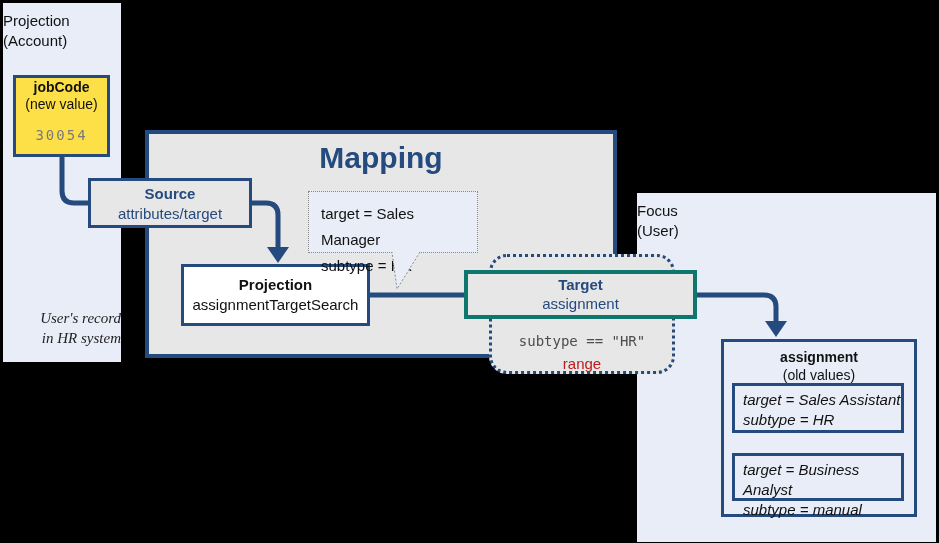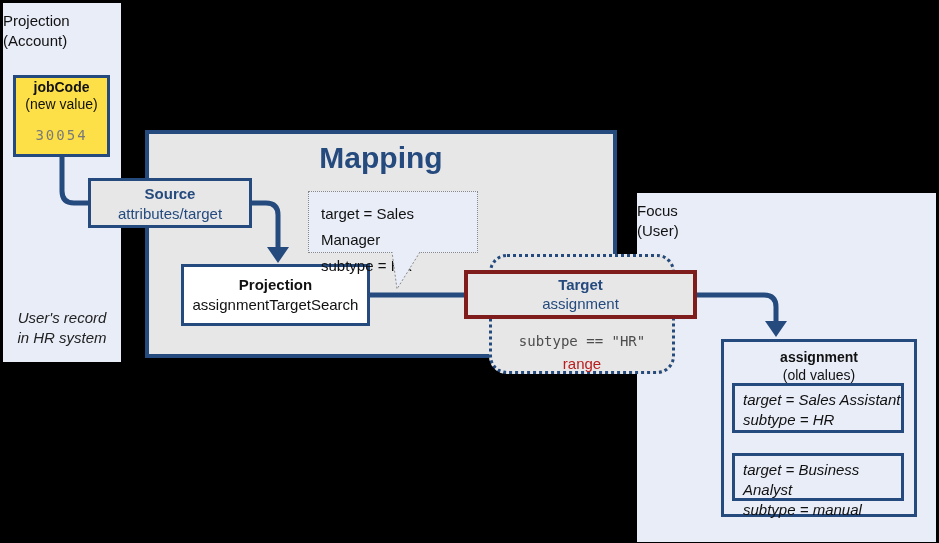--- a/index.html
+++ b/index.html
@@ -10,22 +10,22 @@
   .preline{white-space:pre-line;}
   .mono{font-family:"DejaVu Sans Mono","Liberation Mono",monospace;}
   .b{font-weight:bold;}
   .accent{color:#254a7e;}
 
   
   .panel{position:absolute;background:#e9edf8;z-index:1;}
   .projection{left:3px;top:3px;width:118px;height:359px;}
   .focus{left:637px;top:193px;width:299px;height:349px;}
   .panel-title{padding-top:8px;text-align:left;font-size:15px;line-height:20px;color:#111;}
-  .footnote{position:absolute;left:0;bottom:14px;width:100%;text-align:center;
-    font-style:italic;font-size:15px;line-height:20px;color:#222;}
+  .footnote{position:absolute;left:0;bottom:14px;width:100%;text-align:right;
+    font-style:italic;font-size:15px;line-height:20px;color:#222;font-family:Liberation Serif, serif;}
 
   
   .mapping{position:absolute;left:145px;top:130px;width:472px;height:228px;
     background:#e7e7e7;border:4px solid #254a7e;box-sizing:border-box;z-index:1;}
   .mapping-title{margin-top:7px;text-align:center;font-size:30px;line-height:34px;
     font-weight:bold;color:#254a7e;}
 
   
   .range-group{position:absolute;left:489px;top:254px;width:186px;height:120px;
     background:#e7e7e7;border:3px dotted #254a7e;border-radius:18px;
@@ -43,21 +43,21 @@
   .node{position:absolute;box-sizing:border-box;text-align:center;z-index:4;
     font-size:15px;line-height:20px;}
   .jobcode-box{position:absolute;left:13px;top:75px;width:97px;height:82px;
     box-sizing:border-box;border:3px solid #254a7e;background:#fde047;
     text-align:center;font-size:14px;line-height:17px;padding-top:1px;z-index:4;}
   .jobcode-box .val{margin-top:14px;font-size:14px;color:#7a7a7a;letter-spacing:2px;}
   .source{left:88px;top:178px;width:164px;height:50px;border:3px solid #254a7e;
     background:#e7e7e7;padding-top:3px;}
   .expression{left:181px;top:264px;width:189px;height:62px;border:3px solid #254a7e;
     background:#ffffff;padding-top:8px;}
-  .target{left:464px;top:270px;width:233px;height:49px;border:4px solid #7f1d1d;
+  .target{left:464px;top:270px;width:233px;height:49px;border:4px solid #0f766e;
     background:#e7e7e7;padding-top:1px;line-height:19px;}
 
   
   .bubble{position:absolute;left:308px;top:191px;width:170px;height:62px;
     box-sizing:border-box;border:1px dotted #888;background:#e9edf8;
     padding:9px 0 0 12px;font-size:15px;line-height:26px;z-index:5;}
 
   
   .assign-box{position:absolute;left:721px;top:339px;width:196px;height:178px;
     box-sizing:border-box;border:3px solid #254a7e;background:#e9edf8;z-index:4;

